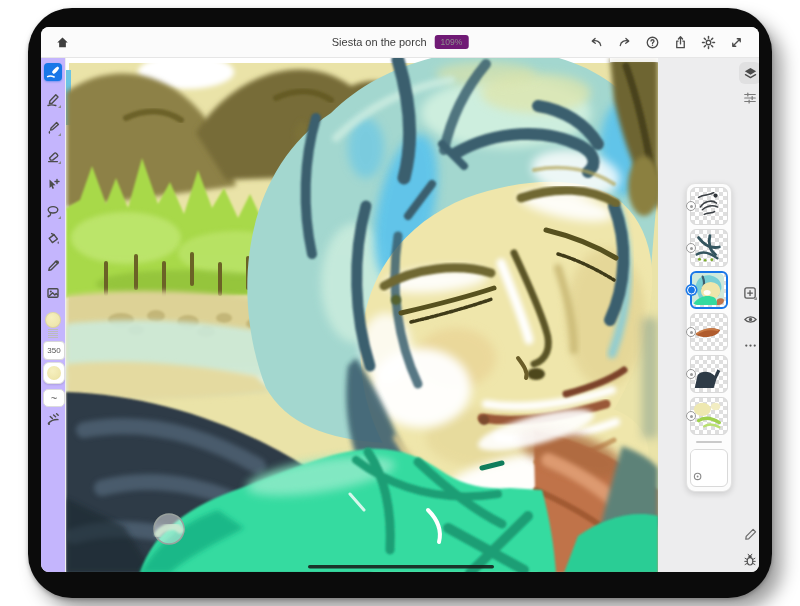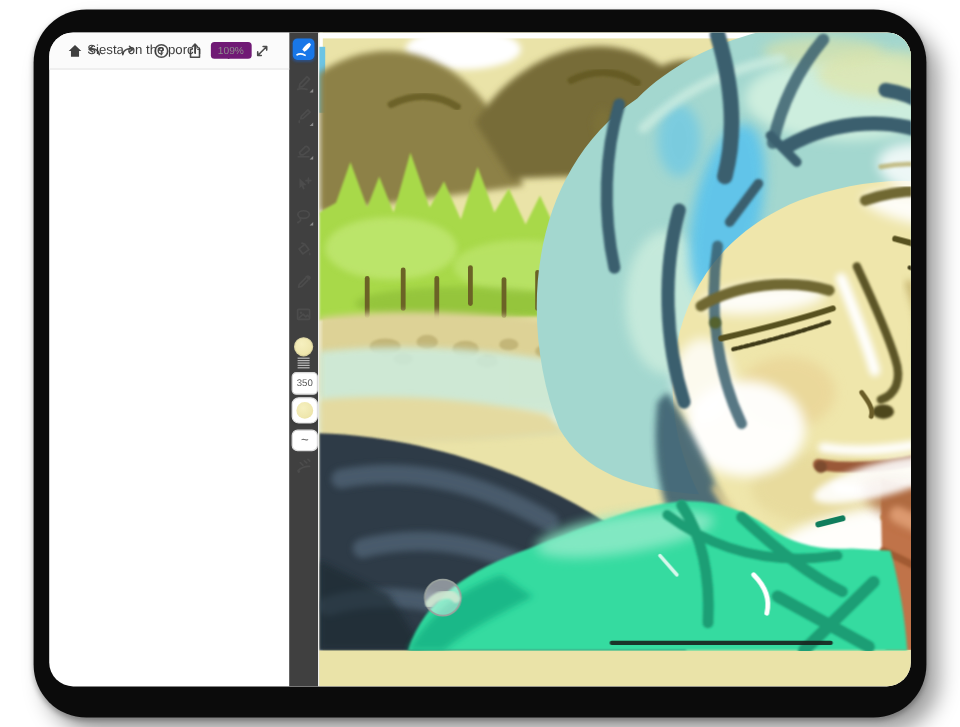--- a/index.html
+++ b/index.html
@@ -2,33 +2,33 @@
 <html><head>
 <meta charset="utf-8">
 <style>
   html,body{margin:0;padding:0;background:#ffffff;width:800px;height:606px;overflow:hidden;
     font-family:"Liberation Sans",sans-serif;-webkit-font-smoothing:antialiased;}
   .stage{position:relative;width:800px;height:606px;background:#fff;}
   
   .device{position:absolute;left:28px;top:8px;width:744px;height:590px;background:#0b0b0b;
     border-radius:44px;box-shadow:10px 12px 18px rgba(0,0,0,.38), 0 2px 4px rgba(0,0,0,.25);}
   .screen{position:absolute;left:13px;top:19px;width:718px;height:545px;background:#ffffff;
-    border-radius:20px;overflow:hidden;display:flex;flex-direction:row;}
+    border-radius:8px;overflow:hidden;display:flex;flex-direction:column;}
   
   .topbar{height:30px;flex:none;background:#fbfbfb;border-bottom:1px solid #e6e6e6;
     display:flex;align-items:center;position:relative;z-index:5;}
   .tb-left{padding-left:13px;display:flex;align-items:center;}
   .tb-center{position:absolute;left:50%;transform:translateX(-50%);display:flex;align-items:center;gap:8px;}
   .doc-title{font-size:11px;color:#3c3c3c;white-space:nowrap;}
   .zoom-badge{background:#701a75;color:#8e8e8e;font-size:8.5px;padding:2px 6px;border-radius:3px;}
   .tb-right{margin-left:auto;display:flex;align-items:center;gap:12px;padding-right:15px;}
   .tb-icon{width:16px;height:16px;display:flex;align-items:center;justify-content:center;cursor:pointer;}
   
   .content{flex:1;display:flex;position:relative;}
-  .toolcol{width:24px;flex:none;background:#404040;border-right:1px solid #eeeeee;position:relative;}
+  .toolcol{width:24px;flex:none;background:#c4b5fd;border-right:1px solid #eeeeee;position:relative;}
   .tool{position:absolute;left:3px;width:18px;height:18px;border-radius:4px;
     display:flex;align-items:center;justify-content:center;}
   .tool.sel{background:#1877e8;box-shadow:0 1px 2px rgba(20,100,220,.4);}
   .subtri{position:absolute;right:1px;bottom:1px;width:0;height:0;
     border-left:3.5px solid transparent;border-bottom:3.5px solid #8a8a8a;}
   .swatch{position:absolute;left:4px;width:16px;height:16px;border-radius:50%;
     background:radial-gradient(circle at 40% 35%, #f6f0bf 0%, #efe7ae 60%, #e7dd9c 100%);
     box-shadow:inset 0 0 0 1px rgba(0,0,0,.08);}
   .ticks{position:absolute;left:7px;width:10px;display:flex;flex-direction:column;gap:1px;}
   .ticks i{display:block;height:1px;background:#bbbbbb;}

